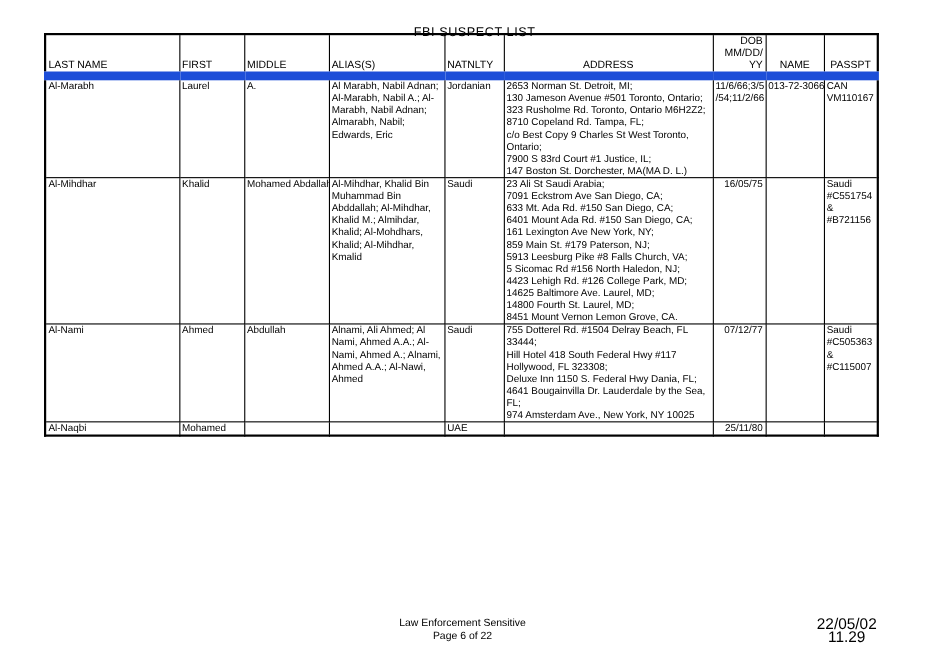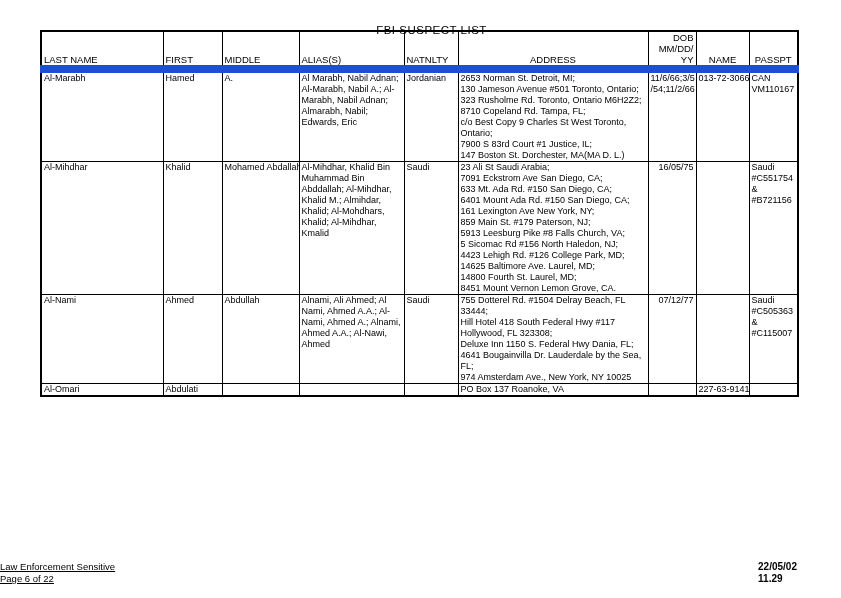--- a/index.html
+++ b/index.html
@@ -57,32 +57,31 @@
   .doc-table td {
     vertical-align: top;
     white-space: pre;
   }
   .doc-table td.c-dob { text-align: right; }
   .footer-center {
     position: absolute;
     top: 561px;
     left: 0;
     width: 100%;
+    text-align: center;
     font-size: 9.5px;
     line-height: 12px;
-    text-decoration: underline;
   }
   .footer-right {
     position: absolute;
     top: 561px;
     right: 44px;
-    text-align: left;
-    font-size: 10px;
+    text-align: center;
+    font-size: 14px;
     line-height: 12px;
-    font-weight: bold;
   }
 </style>
 </head>
 <body>
 
 <div class="page">
 
   <div class="title">FBI SUSPECT LIST</div>
 
   <table class="doc-table">
@@ -108,21 +107,21 @@
         <th class="c-dob">DOB
 MM/DD/
 YY</th>
         <th class="c-ssan">NAME</th>
         <th class="c-passpt">PASSPT</th>
       </tr>
     </thead>
     <tbody>
         <tr>
           <td class="c-last_name">Al-Marabh</td>
-          <td class="c-first">Hamed</td>
+          <td class="c-first">Laurel</td>
           <td class="c-middle">A.</td>
           <td class="c-alias">Al Marabh, Nabil Adnan;
 Al-Marabh, Nabil A.; Al-
 Marabh, Nabil Adnan;
 Almarabh, Nabil;
 Edwards, Eric</td>
           <td class="c-natnlty">Jordanian</td>
           <td class="c-address">2653 Norman St. Detroit, MI;
 130 Jameson Avenue #501 Toronto, Ontario;
 323 Rusholme Rd. Toronto, Ontario M6H2Z2;
@@ -187,28 +186,28 @@
 FL;
 974 Amsterdam Ave., New York, NY 10025</td>
           <td class="c-dob">07/12/77</td>
           <td class="c-ssan"></td>
           <td class="c-passpt">Saudi
 #C505363
 &amp;
 #C115007</td>
         </tr>
         <tr>
-          <td class="c-last_name">Al-Omari</td>
-          <td class="c-first">Abdulati</td>
+          <td class="c-last_name">Al-Naqbi</td>
+          <td class="c-first">Mohamed</td>
           <td class="c-middle"></td>
           <td class="c-alias"></td>
-          <td class="c-natnlty"></td>
-          <td class="c-address">PO Box 137 Roanoke, VA</td>
-          <td class="c-dob"></td>
-          <td class="c-ssan">227-63-9141</td>
+          <td class="c-natnlty">UAE</td>
+          <td class="c-address"></td>
+          <td class="c-dob">25/11/80</td>
+          <td class="c-ssan"></td>
           <td class="c-passpt"></td>
         </tr>
       </tbody>
   </table>
 
   <div class="footer-center">
     <div>Law Enforcement Sensitive</div>
     <div>Page 6 of 22</div>
   </div>
 

